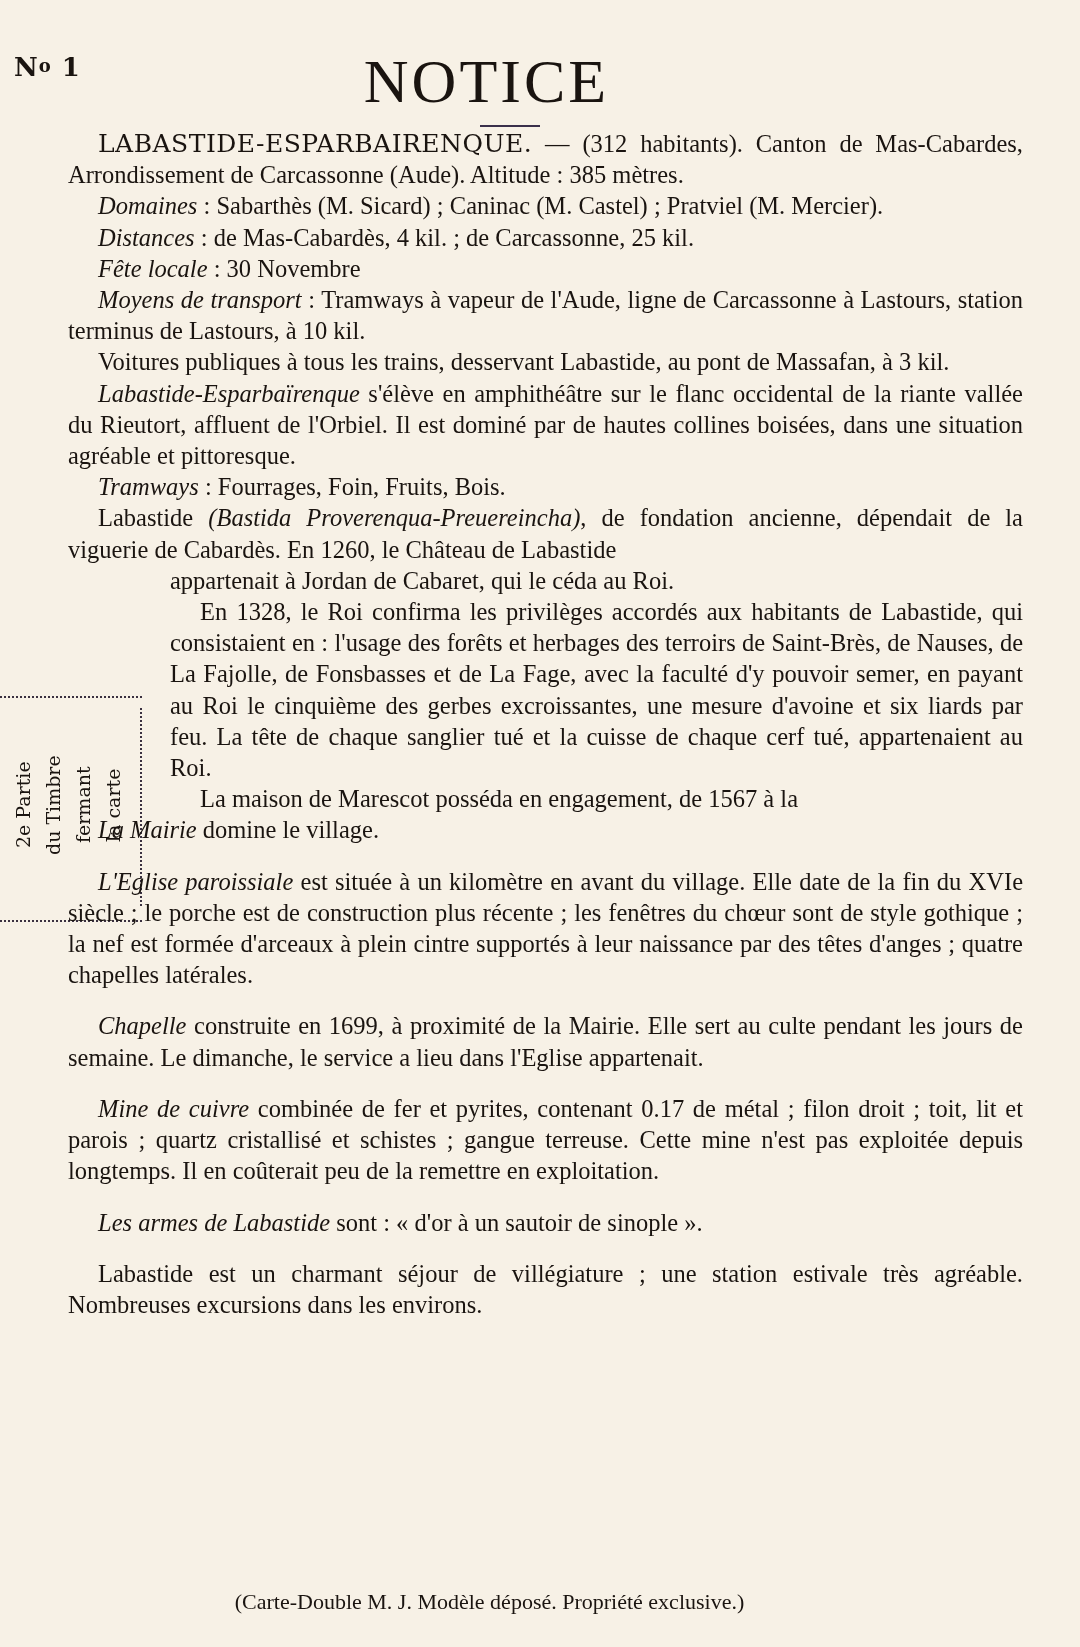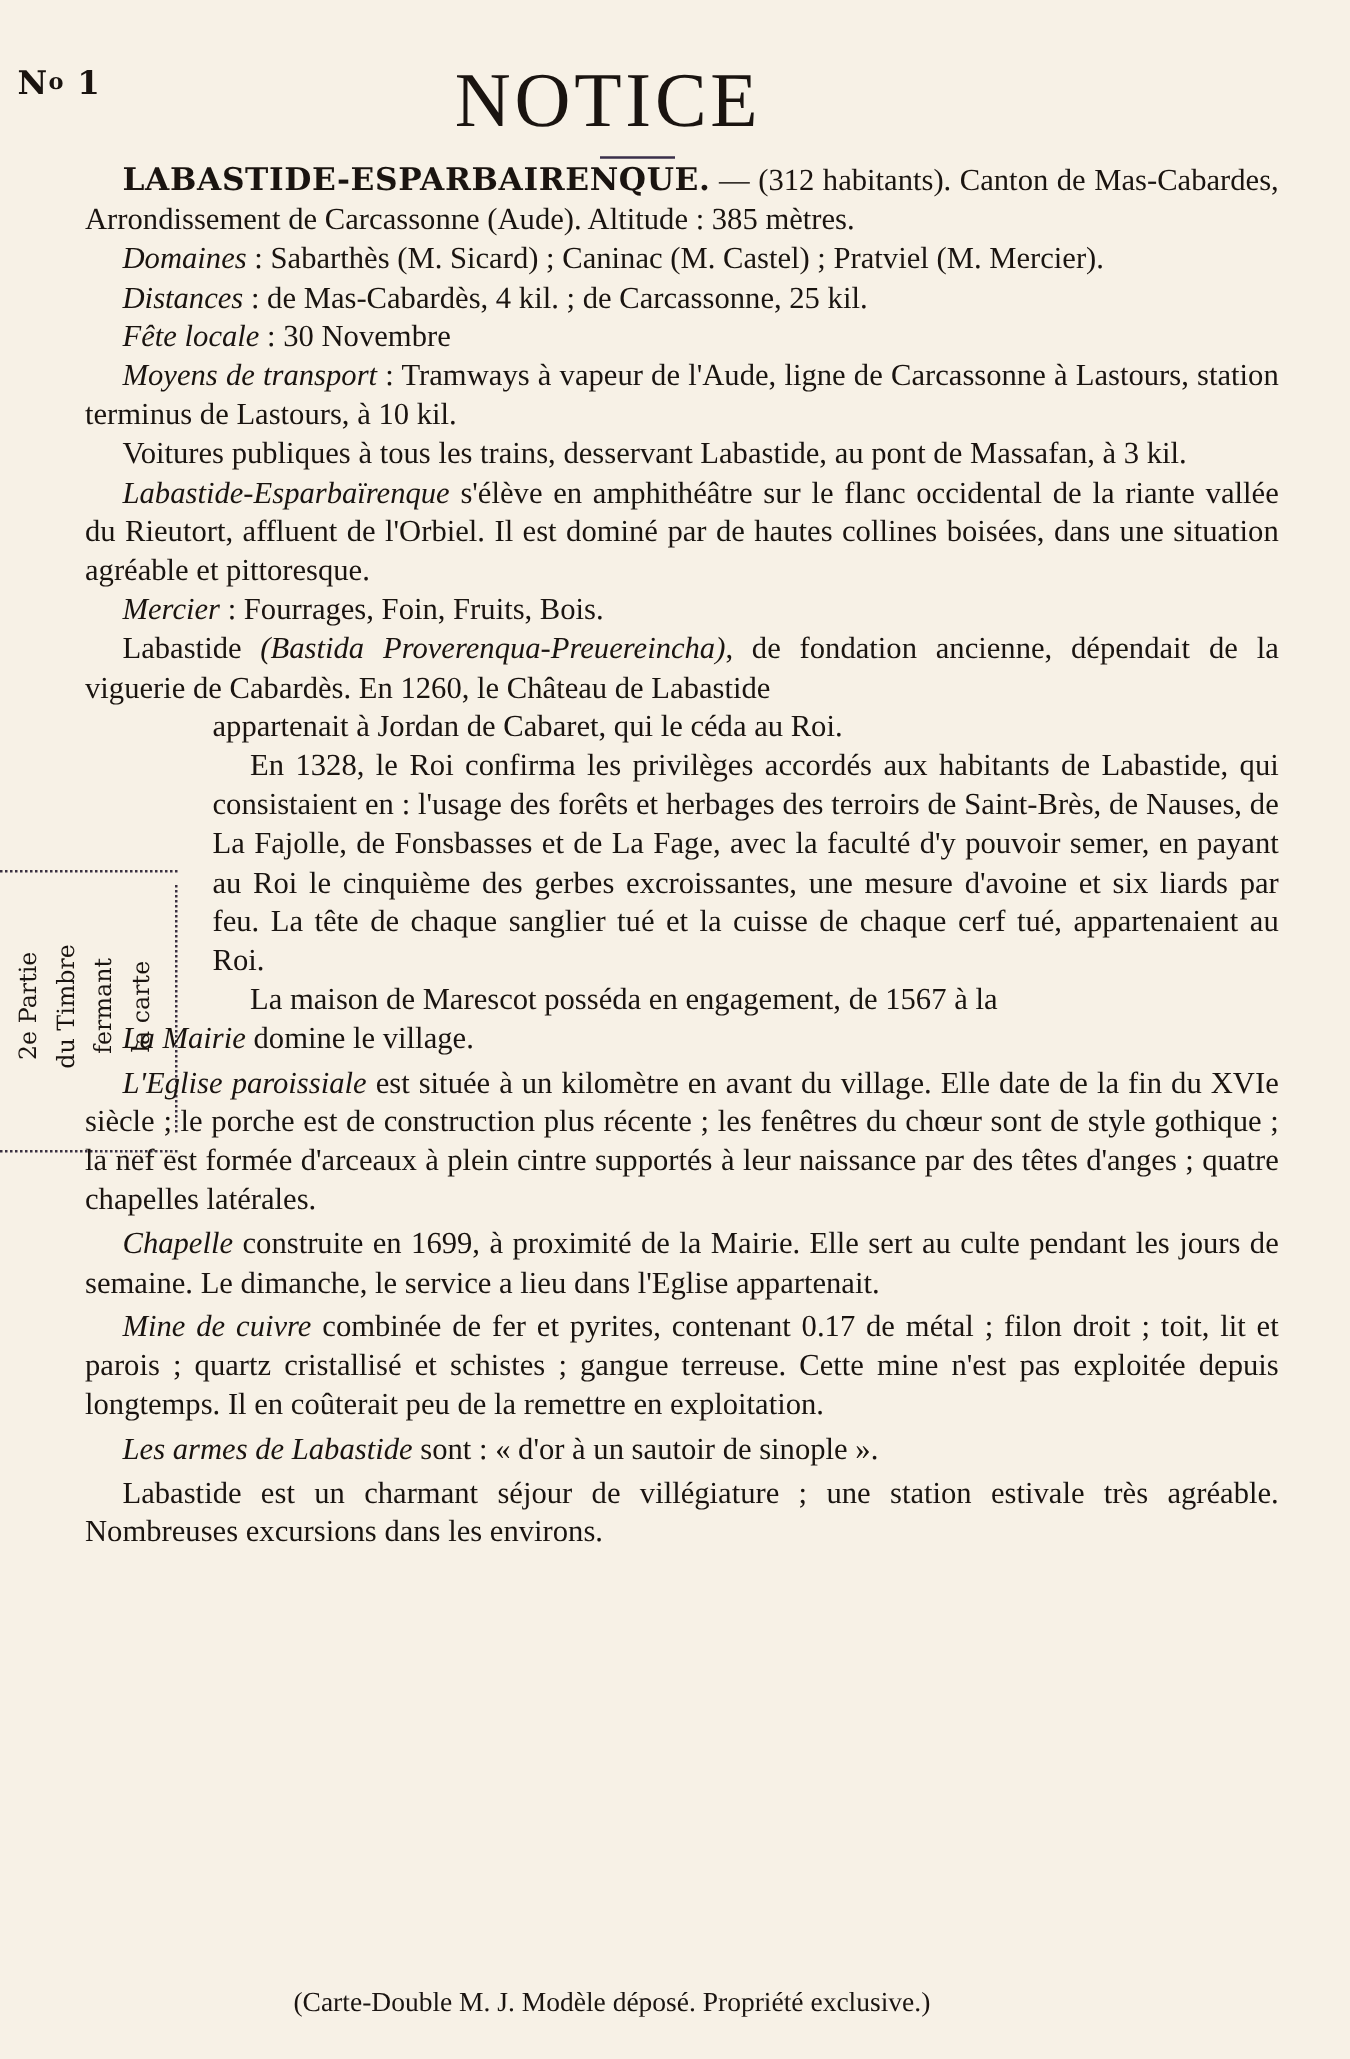--- a/index.html
+++ b/index.html
@@ -25,24 +25,24 @@
   .rule {
     position: absolute; left: 480px; top: 125px; width: 60px; height: 2px;
     background: #3a2f4a;
   }
   .text {
     position: absolute; left: 68px; top: 128px; width: 955px;
     font-size: 24.5px; line-height: 31.2px; text-align: justify;
   }
   .text p { margin: 0; text-indent: 30px; }
   .text p.noind { text-indent: 0; }
-  .text p.gap { margin-top: 4px; }
+  .text p.gap { margin-top: 20px; }
   .text i { font-style: italic; }
   .heading {
-    font-family: "DejaVu Serif", serif; font-weight: bold; font-size: 25px;
+    font-family: "DejaVu Serif", serif; font-weight: normal; font-size: 25px;
     letter-spacing: 0.5px;
   }
   .wrap-left { padding-left: 102px; }
   .wrap-left-ind { padding-left: 102px; }
   .stamp-box {
     position: absolute; left: 0; top: 696px; width: 142px; height: 222px;
     border-top: 2px dotted #3a3040; border-bottom: 2px dotted #3a3040;
   }
   .stamp-box::after {
     content: ""; position: absolute; right: 0; top: 10px; bottom: 14px;
@@ -82,21 +82,21 @@
 
   <div class="text">
     <p><span class="heading">LABASTIDE-ESPARBAIRENQUE.</span><span> — (312 habitants). Canton de Mas-Cabardes, Arrondissement de Carcassonne (Aude). Altitude : 385 mètres.</span></p>
 
     <p><i>Domaines</i><span> : Sabarthès (M. Sicard) ; Caninac (M. Castel) ; Pratviel (M. Mercier).</span></p>
     <p><i>Distances</i><span> : de Mas-Cabardès, 4 kil. ; de Carcassonne, 25 kil.</span></p>
     <p><i>Fête locale</i><span> : 30 Novembre</span></p>
     <p><i>Moyens de transport</i><span> : Tramways à vapeur de l'Aude, ligne de Carcassonne à Lastours, station terminus de Lastours, à 10 kil.</span></p>
     <p><span>Voitures publiques à tous les trains, desservant Labastide, au pont de Massafan, à 3 kil.</span></p>
     <p><i>Labastide-Esparbaïrenque</i><span> s'élève en amphithéâtre sur le flanc occidental de la riante vallée du Rieutort, affluent de l'Orbiel. Il est dominé par de hautes collines boisées, dans une situation agréable et pittoresque.</span></p>
-    <p><i>Mercier</i><span> : Fourrages, Foin, Fruits, Bois.</span></p>
+    <p><i>Tramways</i><span> : Fourrages, Foin, Fruits, Bois.</span></p>
 
     <p><span>Labastide </span><i>(Bastida Proverenqua-Preuereincha)</i><span>, de fondation ancienne, dépendait de la viguerie de Cabardès. En 1260, le Château de Labastide</span></p>
     <p class="noind wrap-left">appartenait à Jordan de Cabaret, qui le céda au Roi.</p>
     <p class="wrap-left-ind">En 1328, le Roi confirma les privilèges accordés aux habitants de Labastide, qui consistaient en : l'usage des forêts et herbages des terroirs de Saint-Brès, de Nauses, de La Fajolle, de Fonsbasses et de La Fage, avec la faculté d'y pouvoir semer, en payant au Roi le cinquième des gerbes excroissantes, une mesure d'avoine et six liards par feu. La tête de chaque sanglier tué et la cuisse de chaque cerf tué, appartenaient au Roi.</p>
     <p class="wrap-left-ind">La maison de Marescot posséda en engagement, de 1567 à la</p>
 
     <p><i>La Mairie</i><span> domine le village.</span></p>
     <p class="gap"><i>L'Eglise paroissiale</i><span> est située à un kilomètre en avant du village. Elle date de la fin du XVIe siècle ; le porche est de construction plus récente ; les fenêtres du chœur sont de style gothique ; la nef est formée d'arceaux à plein cintre supportés à leur naissance par des têtes d'anges ; quatre chapelles latérales.</span></p>
     <p class="gap"><i>Chapelle</i><span> construite en 1699, à proximité de la Mairie. Elle sert au culte pendant les jours de semaine. Le dimanche, le service a lieu dans l'Eglise appartenait.</span></p>
     <p class="gap"><i>Mine de cuivre</i><span> combinée de fer et pyrites, contenant 0.17 de métal ; filon droit ; toit, lit et parois ; quartz cristallisé et schistes ; gangue terreuse. Cette mine n'est pas exploitée depuis longtemps. Il en coûterait peu de la remettre en exploitation.</span></p>

